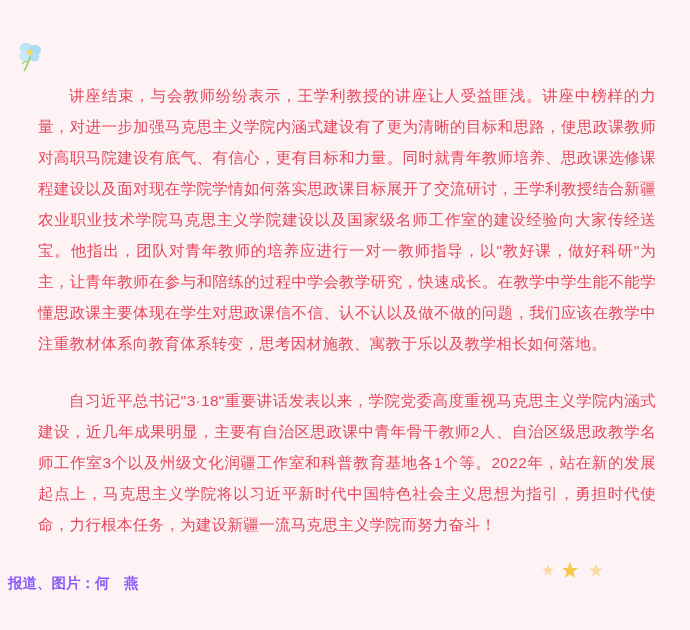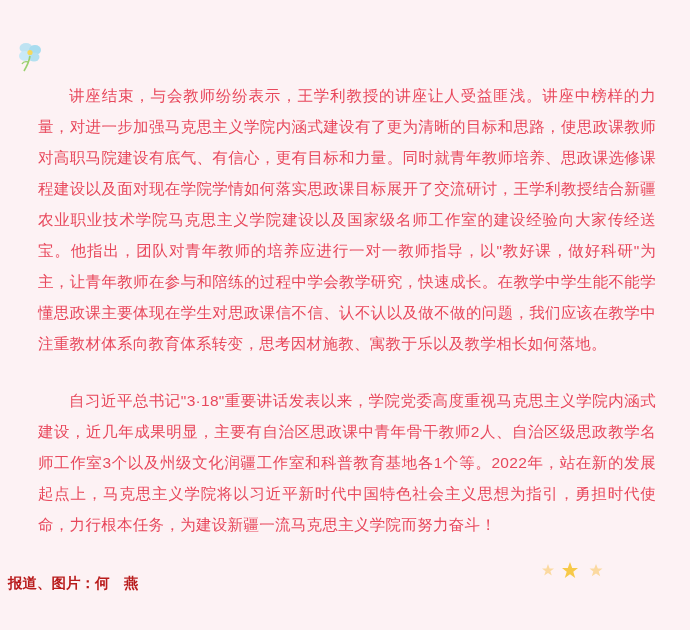--- a/index.html
+++ b/index.html
@@ -50,21 +50,21 @@
   }
   .signoff {
     position: absolute;
     left: 8px;
     top: 538px;
     width: 400px;
   }
   .signoff-line {
     font-size: 14.5px;
     line-height: 26px;
-    color: #b91c1c;
+    color: #8b5cf6;
     font-weight: bold;
     white-space: pre;
   }
   .end-wrap {
     position: absolute;
     left: 0;
     top: 596px;
     width: 690px;
     text-align: right;
   }

